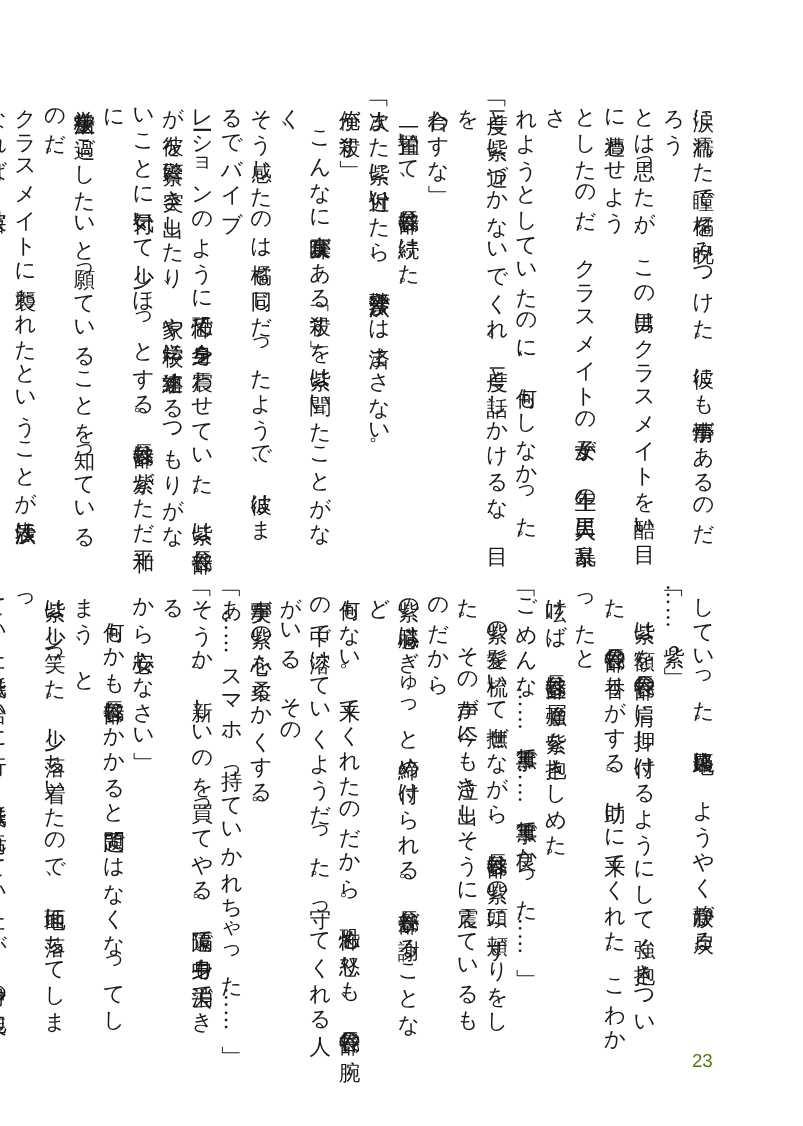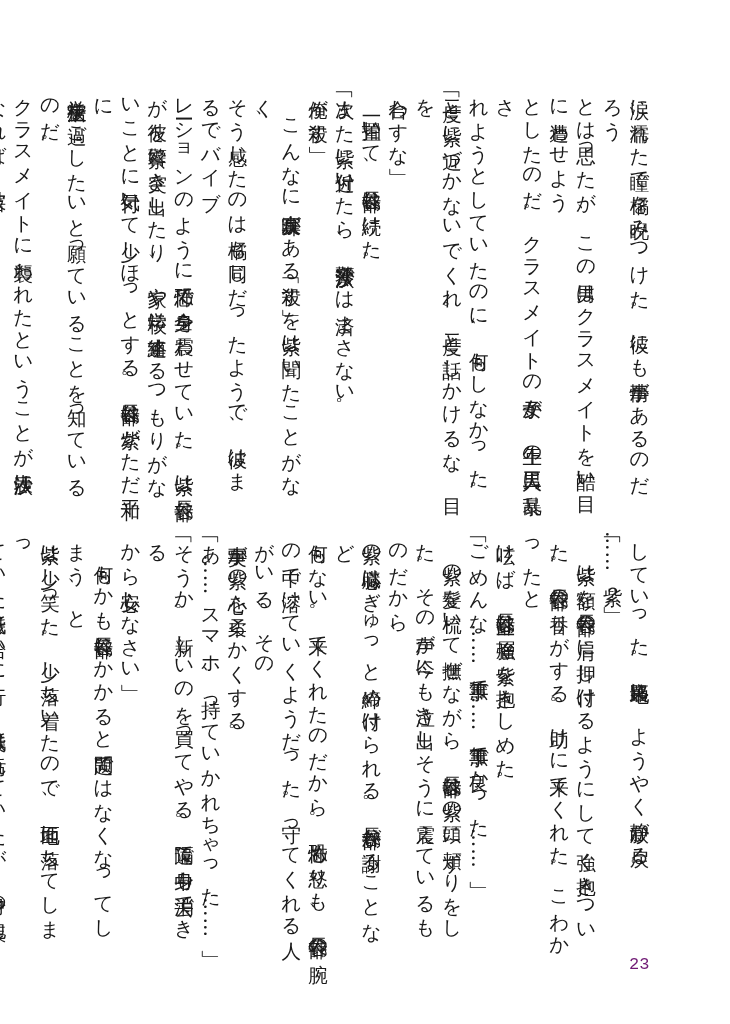--- a/index.html
+++ b/index.html
@@ -6,21 +6,21 @@
   body { width:730px; height:1024px; position:relative; overflow:hidden;
          font-family: "DejaVu Serif", "Liberation Serif", serif; color:#1a1a1a; }
   .block { position:absolute; left:90px; width:562px; height:420px;
            writing-mode: vertical-rl; -webkit-writing-mode: vertical-rl;
            font-size:19.5px; line-height:26.8px; letter-spacing:1px;
            white-space:normal; }
   .block.top { top:85px; }
   .block.bottom { top:530px; }
   .line { display:block; }
   .pageno { position:absolute; left:629px; top:955px; font-size:17px;
-            font-family: Liberation Mono, monospace; color:#701a75; }
+            font-family: Liberation Sans, sans-serif; color:#4d7c0f; }
 </style>
 </head>
 <body>
 
 <div class="block top">
   <span class="line">涙に濡れた瞳で橘を睨みつけた。彼にも事情があるのだろう</span>
   <span class="line">とは思ったが、この男はクラスメイトを酷い目に遭わせよう</span>
   <span class="line">としたのだ。クラスメイトの女子が、年上の男三人に乱暴さ</span>
   <span class="line">れようとしていたのに、何もしなかった。</span>
   <span class="line">「二度と紫に近づかないでくれ。二度と話しかけるな、目を</span>

